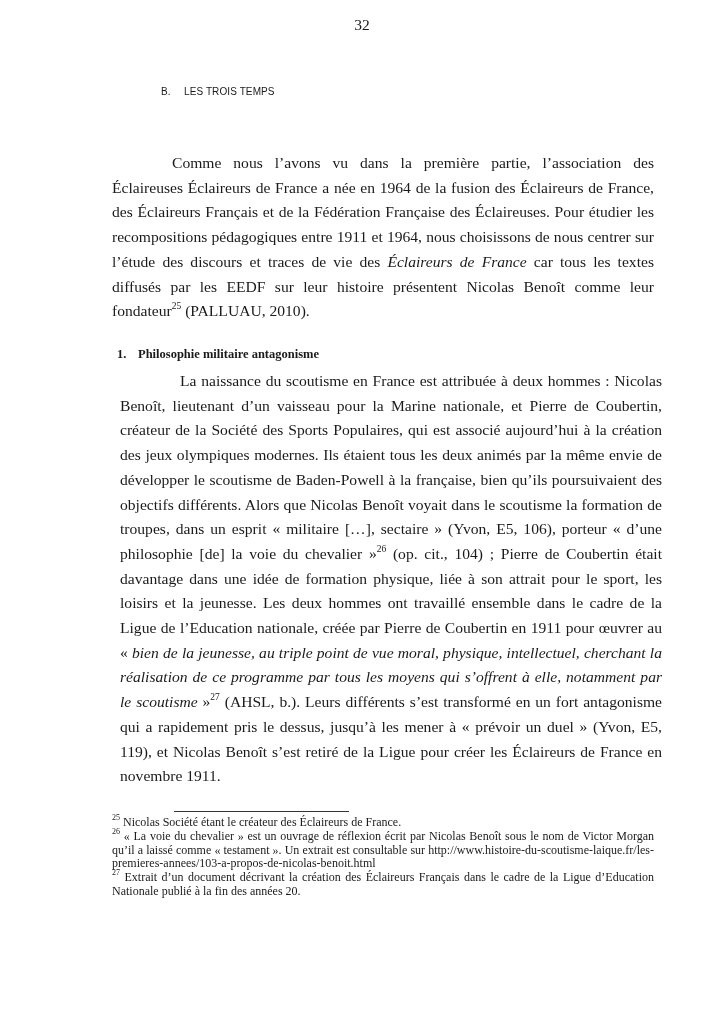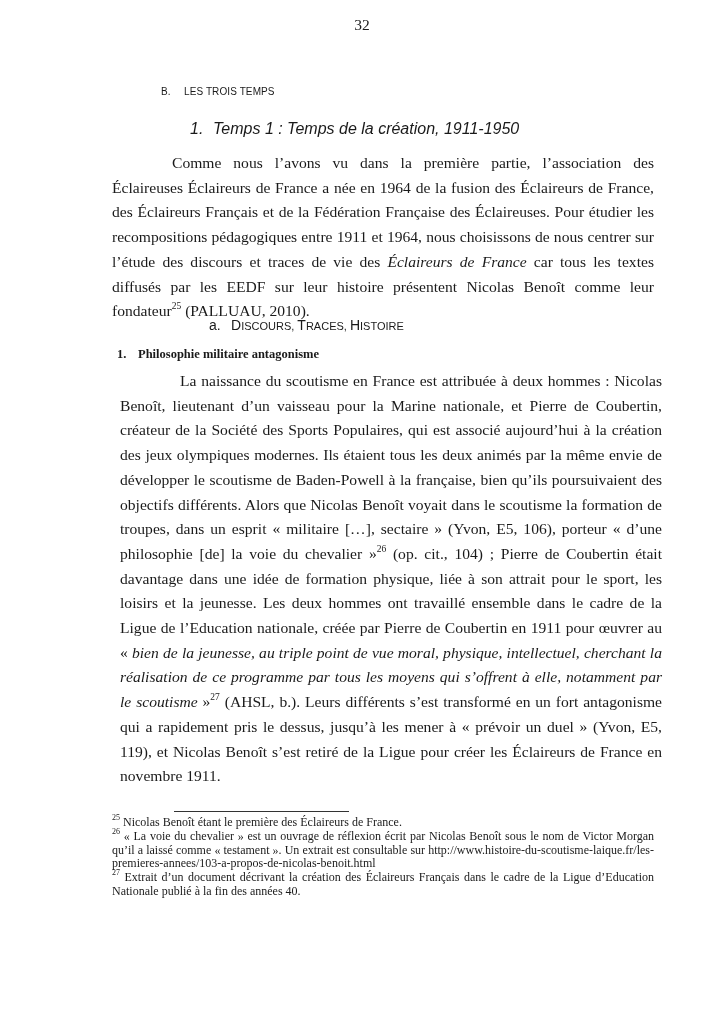--- a/index.html
+++ b/index.html
@@ -33,41 +33,35 @@
 <body>
 
 <div class="page">
 
   <div class="page-number serif">32</div>
 
   <div class="h-b sans">
     <span class="num">B.</span><span>LES TROIS TEMPS</span>
   </div>
 
-  <div class="h-1 sans">
-    <span class="num">1.</span><span>Temps 1 : Temps de la création, 1911-1950</span>
-  </div>
 
   <div class="para para1 serif">
     <span class="indent"></span><span>Comme nous l’avons vu dans la première partie, l’association des Éclaireuses Éclaireurs de France a née en 1964 de la fusion des Éclaireurs de France, des Éclaireurs Français et de la Fédération Française des Éclaireuses. Pour étudier les recompositions pédagogiques entre 1911 et 1964, nous choisissons de nous centrer sur l’étude des discours et traces de vie des </span><em>Éclaireurs de France</em><span> car tous les textes diffusés par les EEDF sur leur histoire présentent Nicolas Benoît comme leur fondateur</span><sup>25</sup><span> (PALLUAU, 2010).</span>
   </div>
 
-  <div class="h-a sans">
-    <span class="num">a.</span><span class="sc-big">D</span><span class="sc-small">ISCOURS, </span><span class="sc-big">T</span><span class="sc-small">RACES, </span><span class="sc-big">H</span><span class="sc-small">ISTOIRE</span>
-  </div>
 
   <div class="h-phil serif">
     <span class="num">1.</span><span>Philosophie militaire antagonisme</span>
   </div>
 
   <div class="para para2 serif">
     <span class="indent"></span><span>La naissance du scoutisme en France est attribuée à deux hommes : Nicolas Benoît, lieutenant d’un vaisseau pour la Marine nationale, et Pierre de Coubertin, créateur de la Société des Sports Populaires, qui est associé aujourd’hui à la création des jeux olympiques modernes. Ils étaient tous les deux animés par la même envie de développer le scoutisme de Baden-Powell à la française, bien qu’ils poursuivaient des objectifs différents. Alors que Nicolas Benoît voyait dans le scoutisme la formation de troupes, dans un esprit « militaire […], sectaire » (Yvon, E5, 106), porteur « d’une philosophie [de] la voie du chevalier »</span><sup>26</sup><span> (op. cit., 104) ; Pierre de Coubertin était davantage dans une idée de formation physique, liée à son attrait pour le sport, les loisirs et la jeunesse. Les deux hommes ont travaillé ensemble dans le cadre de la Ligue de l’Education nationale, créée par Pierre de Coubertin en 1911 pour œuvrer au « </span><em>bien de la jeunesse, au triple point de vue moral, physique, intellectuel, cherchant la réalisation de ce programme par tous les moyens qui s’offrent à elle, notamment par le scoutisme</em><span> »</span><sup>27</sup><span> (AHSL, b.). Leurs différents s’est transformé en un fort antagonisme qui a rapidement pris le dessus, jusqu’à les mener à « prévoir un duel » (Yvon, E5, 119), et Nicolas Benoît s’est retiré de la Ligue pour créer les Éclaireurs de France en novembre 1911.</span>
   </div>
 
   <div class="footnote-rule"></div>
 
   <div class="footnotes serif">
-    <p class="fn"><sup>25</sup><span> Nicolas Benoît étant le première des Éclaireurs de France.</span></p>
+    <p class="fn"><sup>25</sup><span> Nicolas Société étant le créateur des Éclaireurs de France.</span></p>
     <p class="fn"><sup>26</sup><span> « La voie du chevalier » est un ouvrage de réflexion écrit par Nicolas Benoît sous le nom de Victor Morgan qu’il a laissé comme « testament ». Un extrait est consultable sur http://www.histoire-du-scoutisme-laique.fr/les-premieres-annees/103-a-propos-de-nicolas-benoit.html</span></p>
-    <p class="fn"><sup>27</sup><span> Extrait d’un document décrivant la création des Éclaireurs Français dans le cadre de la Ligue d’Education Nationale publié à la fin des années 40.</span></p>
+    <p class="fn"><sup>27</sup><span> Extrait d’un document décrivant la création des Éclaireurs Français dans le cadre de la Ligue d’Education Nationale publié à la fin des années 20.</span></p>
   </div>
 
 </div>
 
 </body></html>

